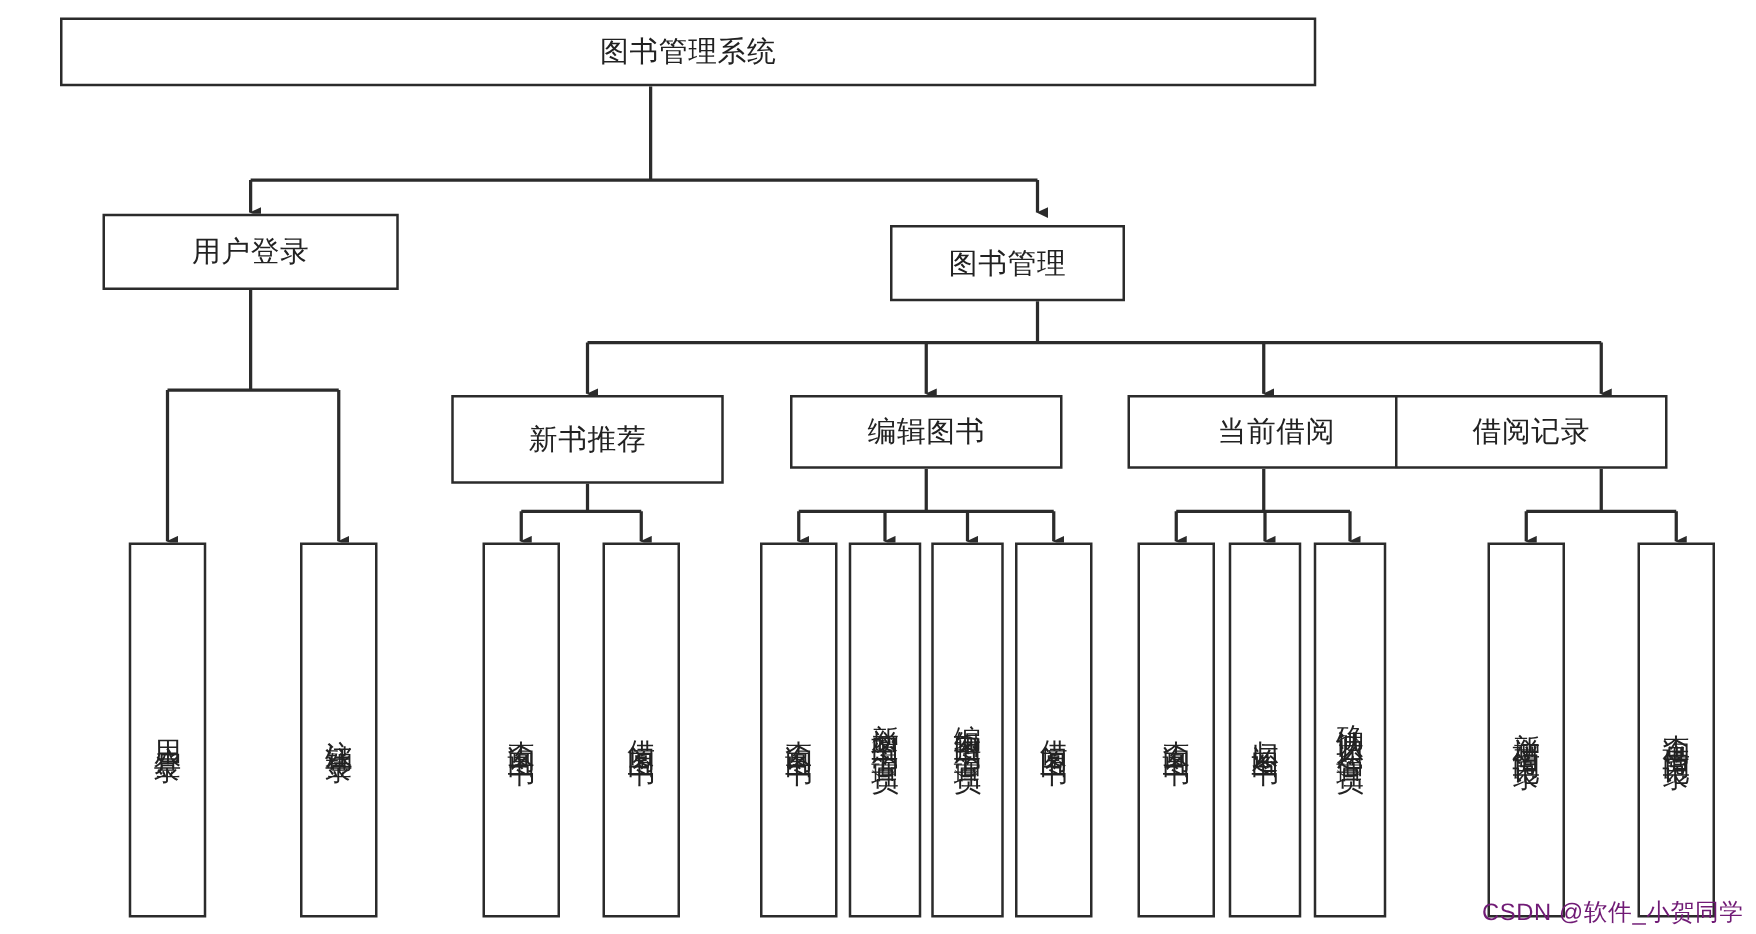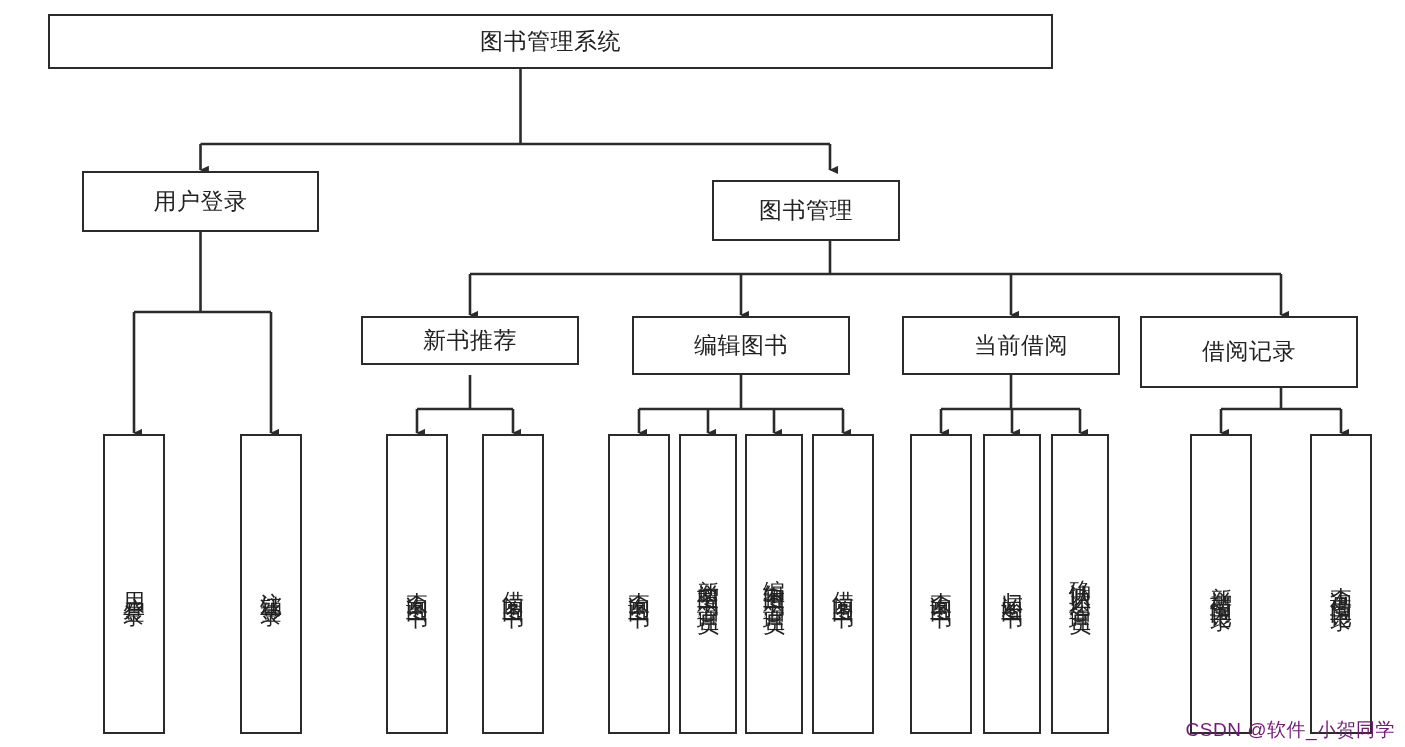--- a/index.html
+++ b/index.html
@@ -114,30 +114,30 @@
   <div id="node-layer">
       <div class="node-box" style="left: 18px; top: 14px; width: 1005px; height: 55px; margin-left: 30px;">
         <span class="node-label-h">图书管理系统</span>
       </div>
       <div class="node-box" style="left: 82px; top: 171px; width: 237px; height: 61px;">
         <span class="node-label-h">用户登录</span>
       </div>
       <div class="node-box" style="left: 712px; top: 156px; width: 188px; height: 61px; margin-top: 24px;">
         <span class="node-label-h">图书管理</span>
       </div>
-      <div class="node-box" style="left: 361px; top: 316px; width: 218px; height: 49px;">
+      <div class="node-box" style="left: 361px; top: 316px; width: 218px; height: 71px;">
         <span class="node-label-h">新书推荐</span>
       </div>
       <div class="node-box" style="left: 632px; top: 316px; width: 218px; height: 59px;">
         <span class="node-label-h">编辑图书</span>
       </div>
       <div class="node-box" style="left: 902px; top: 316px; width: 218px; height: 59px; padding-left: 20px;">
         <span class="node-label-h">当前借阅</span>
       </div>
-      <div class="node-box" style="left: 1140px; top: 316px; width: 218px; height: 72px;">
+      <div class="node-box" style="left: 1116px; top: 316px; width: 218px; height: 59px;">
         <span class="node-label-h">借阅记录</span>
       </div>
       <div class="node-box leaf" style="left: 103px; top: 434px; width: 62px; height: 300px;">
         <span class="node-label-v">用户登录</span>
       </div>
       <div class="node-box leaf" style="left: 240px; top: 434px; width: 62px; height: 300px;">
         <span class="node-label-v">注销登录</span>
       </div>
       <div class="node-box leaf" style="left: 386px; top: 434px; width: 62px; height: 300px;">
         <span class="node-label-v">查询图书</span>

